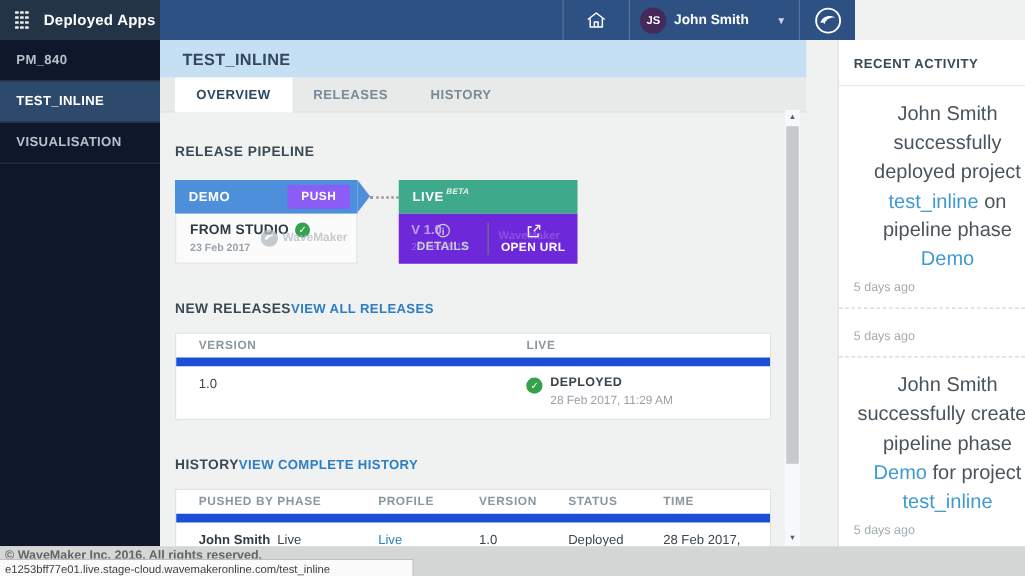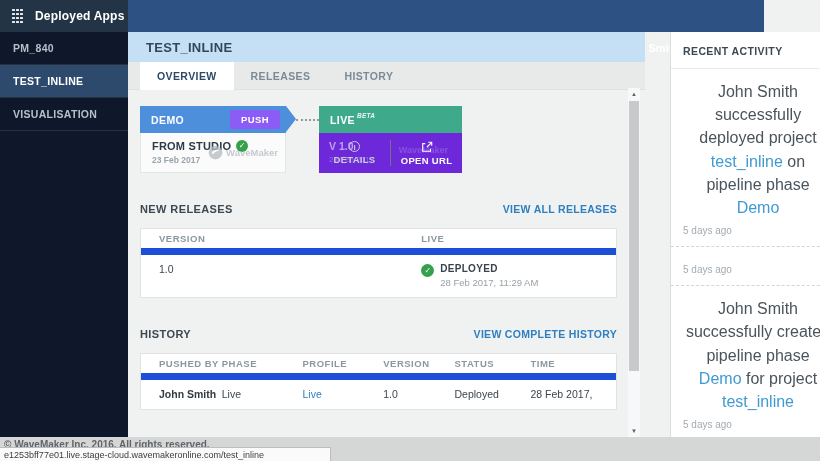--- a/index.html
+++ b/index.html
@@ -1,21 +1,21 @@
 <!DOCTYPE html>
 <html><head>
 <meta charset="utf-8">
 <style>
   * { margin:0; padding:0; box-sizing:border-box; }
   html,body { width:820px; height:461px; }
   body { font-family:"Liberation Sans", sans-serif; overflow:hidden; background:#f0f1f1; }
   .screen { position:relative; width:820px; height:461px; overflow:hidden; background:#f0f1f1; }
 
   
-  .topbar { position:absolute; left:0; top:0; width:764px; height:32px; background:#2d5183; display:flex;flex-direction:column; }
+  .topbar { position:absolute; left:0; top:0; width:684px; height:32px; background:#2d5183; display:flex; }
   .topbar-left { width:128px; height:32px; background:#233447; display:flex; align-items:center; padding-left:12px; gap:12px; flex:none; }
   .apps-grid { display:grid; grid-template-columns:repeat(3,3px); grid-template-rows:repeat(4,3px); gap:1px; cursor:pointer; }
   .apps-grid i { width:2.5px; height:2.5px; background:#e8ecf1; border-radius:0.5px; }
   .app-title { color:#fff; font-size:12px; font-weight:bold; letter-spacing:.2px; white-space:nowrap; }
   .topbar-right { flex:1; display:flex; align-items:center; justify-content:flex-end; }
   .tb-divider { width:1px; height:32px; background:rgba(255,255,255,.18); }
   .home-btn { width:52px; display:flex; align-items:center; justify-content:center; cursor:pointer; height:32px; }
   .user-chip { display:flex; align-items:center; gap:6px; padding:0 10px 0 8px; height:32px; cursor:pointer; }
   .avatar { width:21px; height:21px; border-radius:50%; background:#44295a; color:#fff; font-size:9px; font-weight:bold; display:flex; align-items:center; justify-content:center; }
   .user-name { color:#fff; font-size:11px; font-weight:bold; }
@@ -30,21 +30,21 @@
   
   .main { position:absolute; left:128px; top:32px; width:517px; height:405px; background:#f0f1f1; }
   .page-header { height:30px; background:#c5e0f4; display:flex; align-items:center; padding-left:18px; }
   .page-title { color:#33475a; font-size:13px; font-weight:bold; letter-spacing:.3px; }
   .tabbar { height:28px; background:#e8eaea; display:flex; padding-left:12px; border-bottom:1px solid #dfe1e1; }
   .tab { height:28px; line-height:28px; padding:0 17px; font-size:10.5px; font-weight:bold; color:#7b8a94; letter-spacing:.4px; cursor:pointer; }
   .tab.active { background:#fff; color:#2b4a66; }
 
   .content { position:relative; height:347px; padding:0 28px 0 12px; overflow:hidden; }
   .sec-heading { margin-top:26px; font-size:11px; font-weight:bold; color:#3b4954; letter-spacing:.4px; }
-  .sec-row { margin-top:30px; display:flex; justify-content:space-between; align-items:baseline; }
+  .sec-row { margin-top:30px; display:flex; align-items:baseline; }
   .sec-row .sec-heading { margin-top:0; }
   .link { color:#2e7fc2; font-size:10.5px; font-weight:bold; letter-spacing:.3px; cursor:pointer; text-decoration:none; }
 
   
   .pipeline { margin-top:16px; display:flex; align-items:flex-start; }
   .card { width:146px; }
   .card-demo-header { height:27px; background:#4d8fdb; display:flex; align-items:center; justify-content:space-between; padding:0 6px 0 11px; }
   .phase-label { color:#fff; font-size:10.5px; font-weight:bold; letter-spacing:.4px; }
   .push-btn { background:#8b5cf6; color:#fff; border:none; font-family:inherit; font-size:9.5px; font-weight:bold; letter-spacing:.4px; padding:4px 11px; border-radius:2px; cursor:pointer; }
   .arrow-tip { width:0; height:0; border-top:13.5px solid transparent; border-bottom:13.5px solid transparent; border-left:10px solid #4d8fdb; }
@@ -174,20 +174,21 @@
     </div>
 
     <div class="tabbar">
       <div class="tab active">OVERVIEW</div>
       <div class="tab">RELEASES</div>
       <div class="tab">HISTORY</div>
     </div>
 
     <div class="content">
 
+      <div class="sec-heading">RELEASE PIPELINE</div>
       <div class="pipeline">
         <div class="card">
           <div class="card-demo-header">
             <span class="phase-label">DEMO</span>
             <button class="push-btn">PUSH</button>
           </div>
           <div class="card-demo-body">
             <div class="from-studio-row">
               <span class="from-studio">FROM STUDIO</span>
               <span class="check-badge">✓</span>

